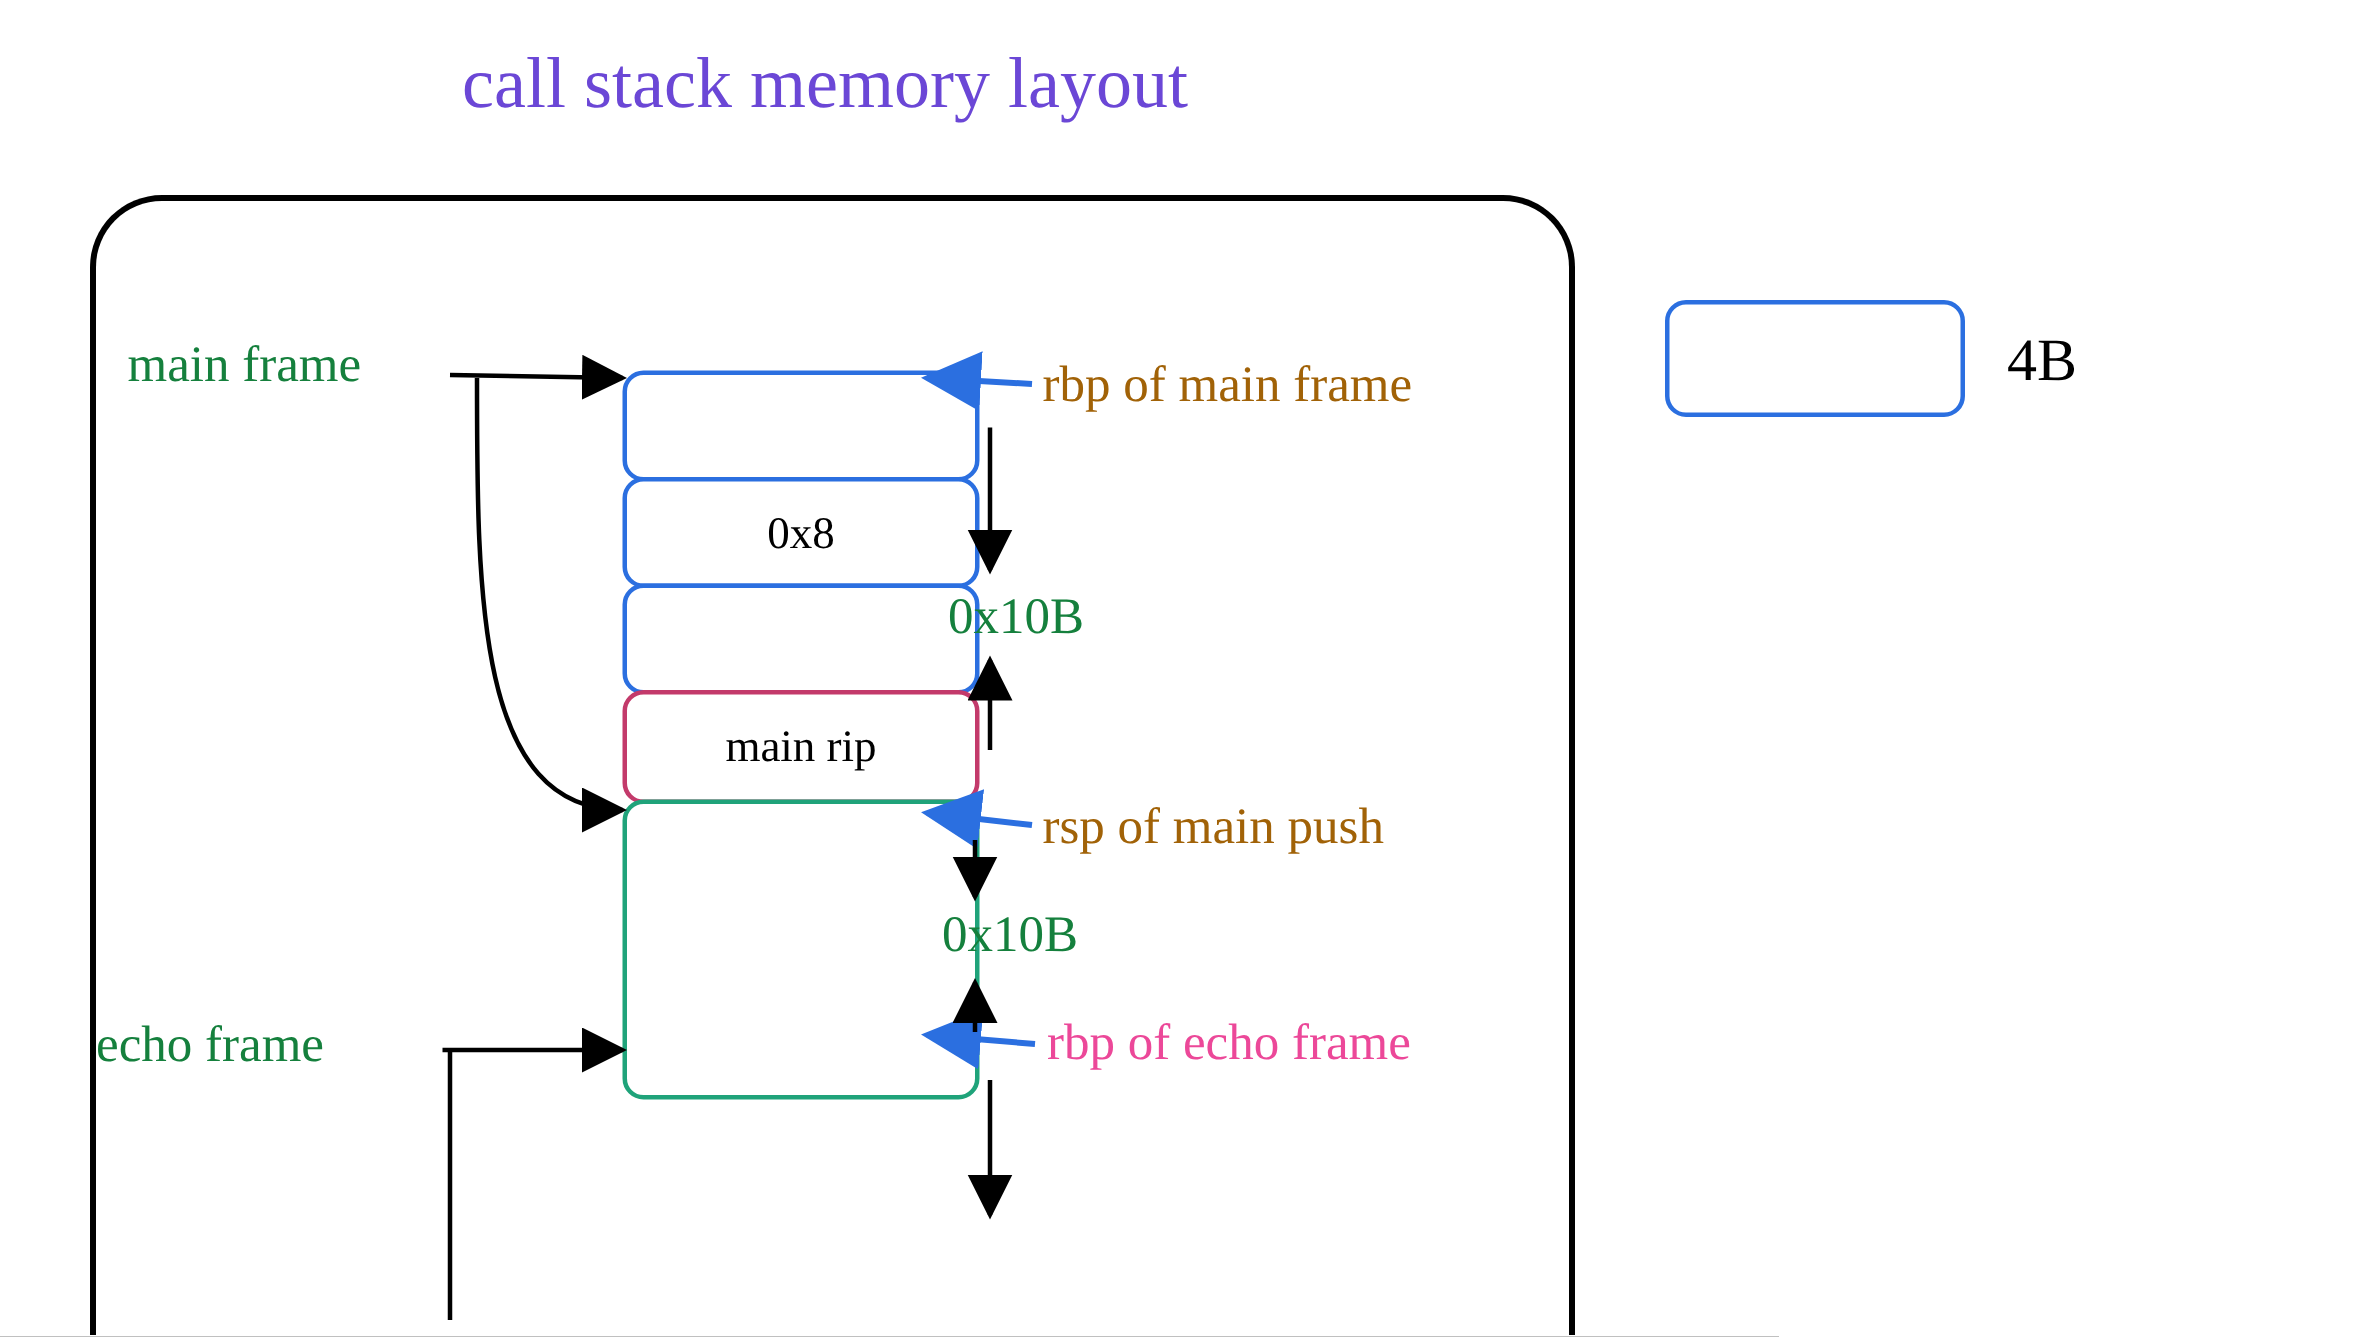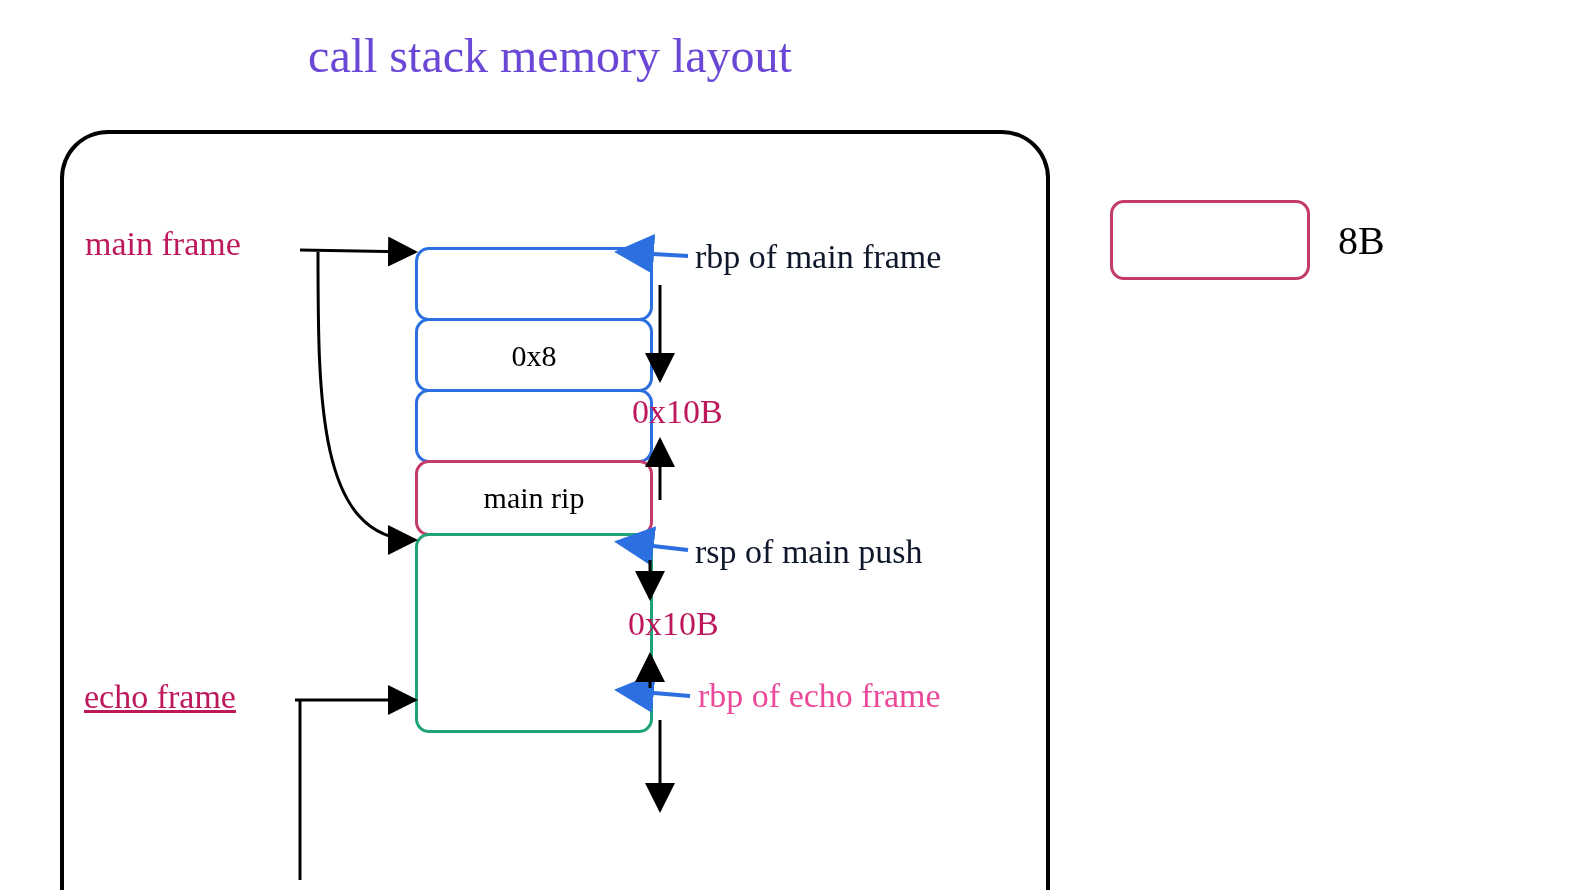--- a/index.html
+++ b/index.html
@@ -55,24 +55,24 @@
   }
   .h4  { height: 74px;  padding-top: 20px; }
   .h8  { height: 76px;  padding-top: 20px; }
   .blue    { border-color: #2b6fe0; }
   .magenta { border-color: #c33a6b; }
   .green   { border-color: #1fa37a; height: 200px; }
   
   .lbl {
     position: absolute;
     font-size: 34px;
-    color: #be185d;
+    color: #15803d;
     white-space: nowrap;
   }
-  .orange { color: #0f172a; text-align: center; }
+  .orange { color: #a16207; text-align: center; }
   .bluetxt{ color: #ec4899; }
   
   svg.overlay {
     position: absolute;
     left: 0;
     top: 0;
     width: 1584px;
     height: 891px;
     pointer-events: none;
   }
@@ -113,33 +113,33 @@
 
   <div class="stack">
     <div class="cell h4 blue"></div>
     <div class="cell h4 blue">0x8</div>
     <div class="cell h4 blue"></div>
     <div class="cell h8 magenta">main rip</div>
     <div class="cell green"></div>
   </div>
 
   <div class="lbl" style="left:85px; top:225px;">main frame</div>
-  <div class="lbl" style="left:84px; top:678px;text-decoration:underline;">echo frame</div>
+  <div class="lbl" style="left:64px; top:678px;">echo frame</div>
 
   <div class="lbl orange" style="left:695px; top:238px;">rbp of main frame</div>
   <div class="lbl orange" style="left:695px; top:533px;">rsp of main push</div>
   <div class="lbl bluetxt" style="left:698px; top:677px;">rbp of echo frame</div>
 
   <div class="lbl" style="left:632px; top:393px;">0x10B</div>
   <div class="lbl" style="left:628px; top:605px;">0x10B</div>
 
   <div class="legend">
     <div class="row">
-      <span class="box b8"></span>
-      <span class="txt">8B</span>
+      <span class="box b4"></span>
+      <span class="txt">4B</span>
     </div>
   </div>
 
   <svg class="overlay">
     <defs>
       <marker id="ahBlack" markerWidth="12" markerHeight="12" refX="9" refY="5" orient="auto">
         <path d="M0,0 L10,5 L0,10 z" fill="#000"></path>
       </marker>
       <marker id="ahBlue" markerWidth="12" markerHeight="12" refX="9" refY="5" orient="auto">
         <path d="M0,0 L10,5 L0,10 z" fill="#2b6fe0"></path>

